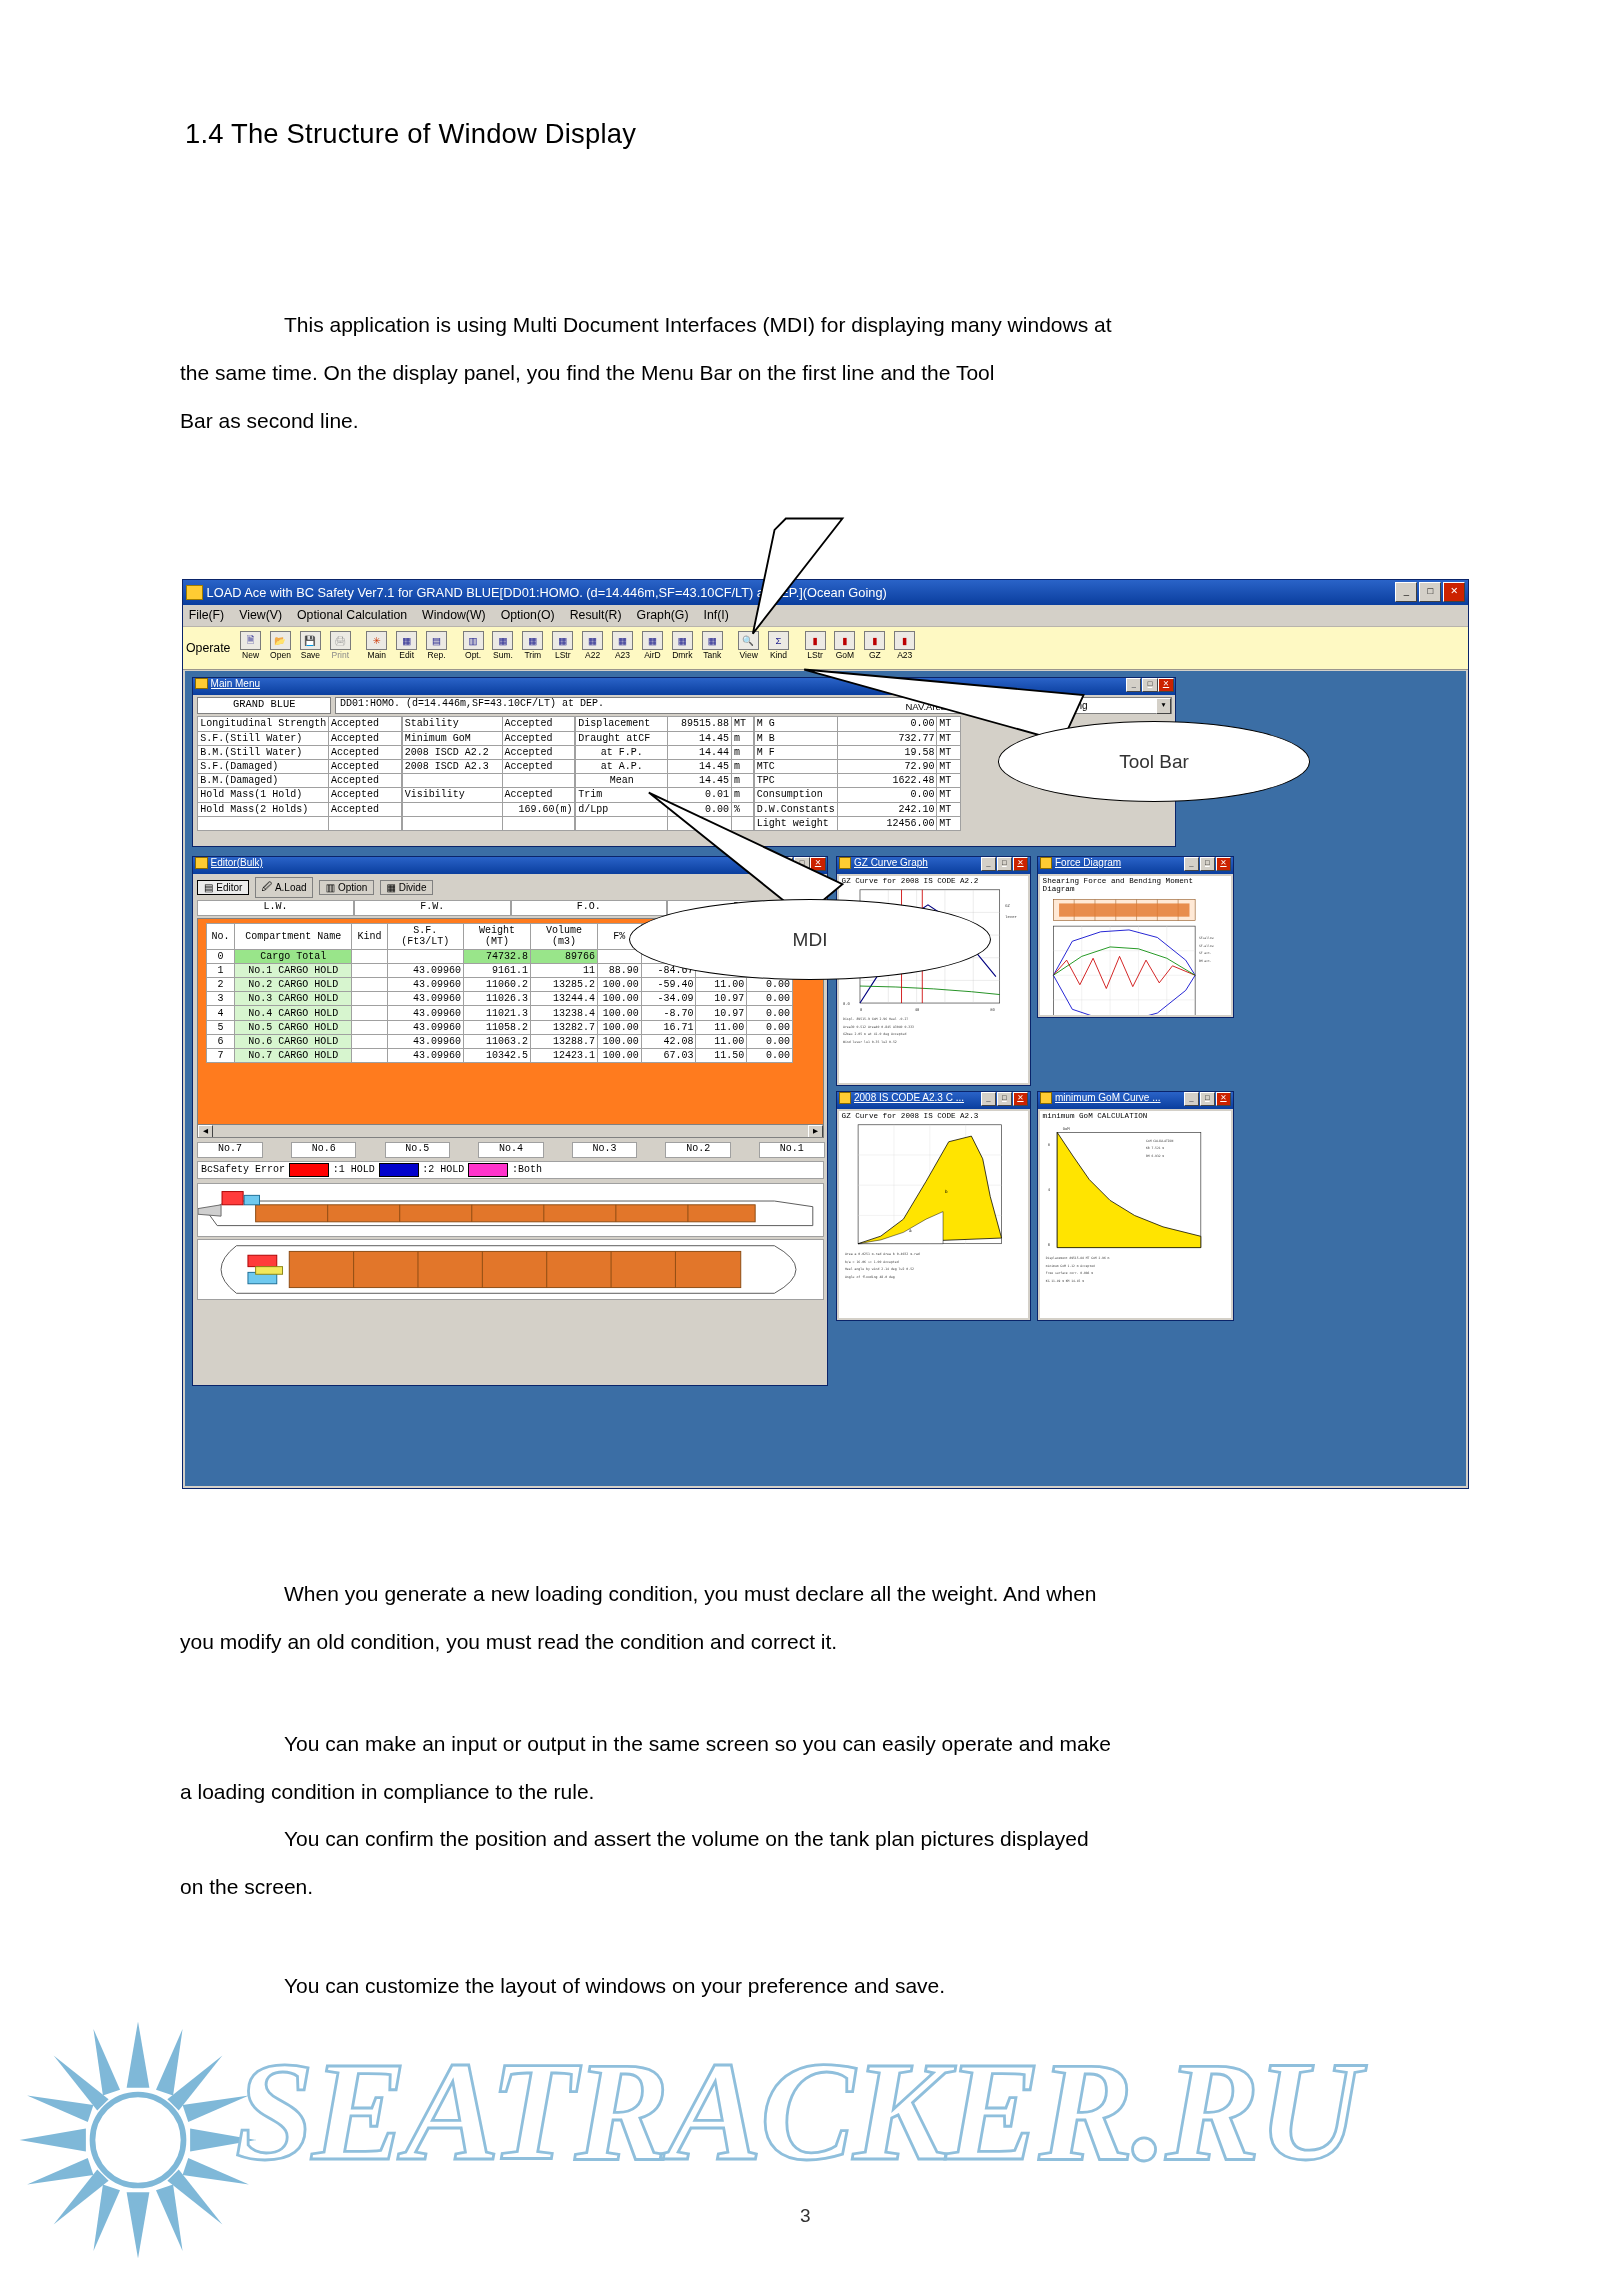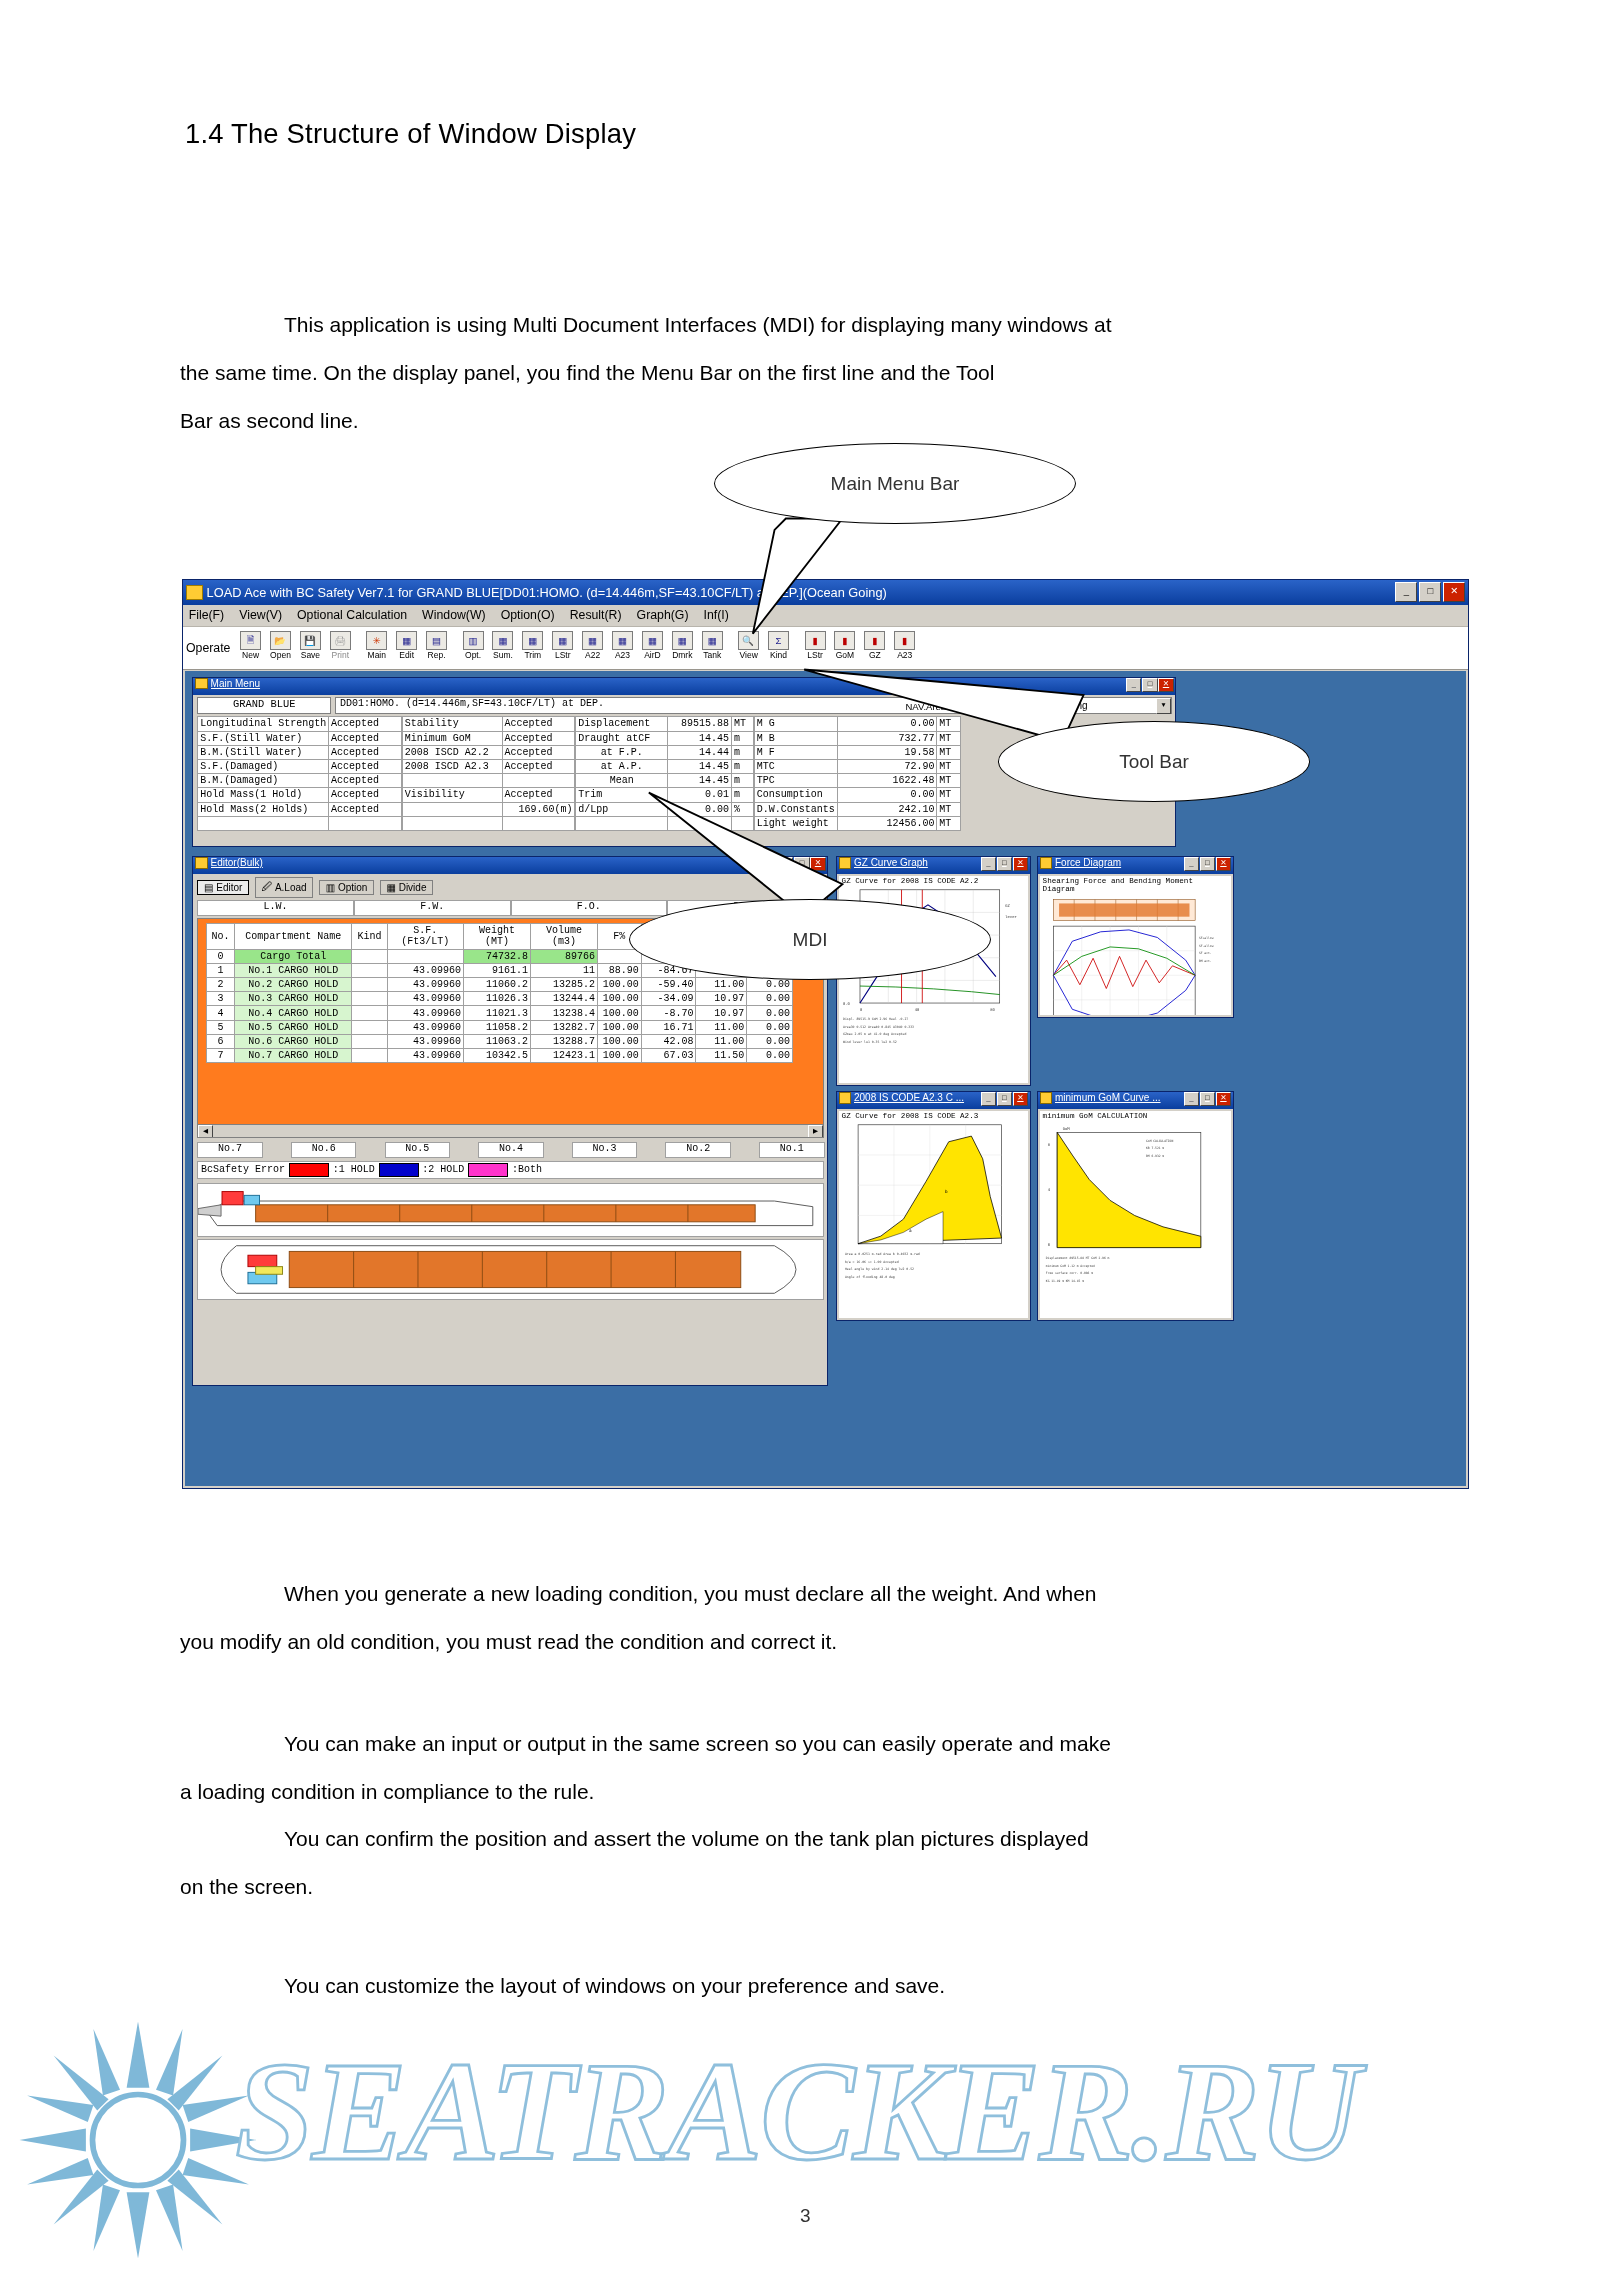--- a/index.html
+++ b/index.html
@@ -27,21 +27,21 @@
   .app{position:absolute;left:182px;top:579px;width:1287px;height:910px;background:#d4d0c8;border:1.9px solid #0a246a;box-sizing:border-box;z-index:10;}
   .titlebar{height:24.6px;background:linear-gradient(180deg,#2a63c8,#0a3e9e);display:flex;align-items:center;padding:0 2.8px;color:#fff;font-size:12.8px;}
   .titlebar .tl-ico{width:15px;height:13.2px;margin-right:3.8px;background:#ffcc33;border:0.9px solid #a07c00;flex:0 0 auto;}
   .titlebar .tl-text{flex:1 1 auto;white-space:nowrap;overflow:hidden;}
   .wbtns{display:flex;gap:1.9px;}
   .wbtn{width:20px;height:18px;background:#d4d0c8;border:0.9px solid #fff;border-right-color:#404040;border-bottom-color:#404040;font-size:9.5px;line-height:16px;text-align:center;color:#000;}
   .wbtn.cl{background:#cc2200;color:#fff;}
 
   .menubar{height:21px;background:#d4d0c8;display:flex;align-items:center;font-size:12.3px;padding-left:5.7px;gap:15px;border-bottom:0.9px solid #b8b4ac;}
 
-  .toolbar{height:42px;background:#ffffff;display:flex;align-items:center;padding-left:3px;border-bottom:0.9px solid #9a968e;}
+  .toolbar{height:42px;background:#fef9c3;display:flex;align-items:center;padding-left:3px;border-bottom:0.9px solid #9a968e;}
   .toolbar .opl{font-size:12.3px;margin-right:5.7px;}
   .tbtn{width:29px;height:36px;margin-right:0.9px;display:flex;flex-direction:column;align-items:center;justify-content:flex-start;font-size:8.5px;color:#000;}
   .tbtn .gl{width:19px;height:17px;background:#eceae4;border:0.9px solid #7b7b7b;margin-top:1.9px;display:flex;align-items:center;justify-content:center;font-size:9.5px;color:#1c1c8c;overflow:hidden;}
   .tbtn .lb{margin-top:0.9px;line-height:8.5px;}
   .tsep{width:6.6px;}
 
   .client{position:absolute;left:1.9px;top:91px;right:1.9px;bottom:1.9px;background:#3b6ea5;overflow:hidden;}
 
   
   .cw{position:absolute;background:#d4d0c8;border:1.9px solid #0a246a;box-sizing:border-box;}
@@ -114,23 +114,20 @@
   <svg class="ptr" style="left:719px;top:511px;width:360px;height:132px;" viewBox="0 0 380 140" width="360" height="132">
     <polygon points="70,8 130,8 35,130 58,20" fill="#ffffff" stroke="#000000" stroke-width="2"></polygon>
   </svg>
   <svg class="ptr" style="left:785px;top:662px;width:312px;height:151px;" viewBox="0 0 330 160" width="312" height="151">
     <polygon points="300,70 316,35 20,8 300,86" fill="#ffffff" stroke="#000000" stroke-width="2"></polygon>
   </svg>
   <svg class="ptr" style="left:625px;top:785px;width:246px;height:170px;" viewBox="0 0 260 180" width="246" height="170">
     <polygon points="200,130 230,105 25,8 196,145" fill="#ffffff" stroke="#000000" stroke-width="2"></polygon>
   </svg>
 
-  <div class="callout" id="co-menu">
-    <span>Main Menu Bar</span>
-  </div>
   <div class="callout" id="co-tool">
     <span>Tool Bar</span>
   </div>
   <div class="callout" id="co-mdi">
     <span>MDI</span>
   </div>
 
   <div class="app">
 
     <div class="titlebar">

